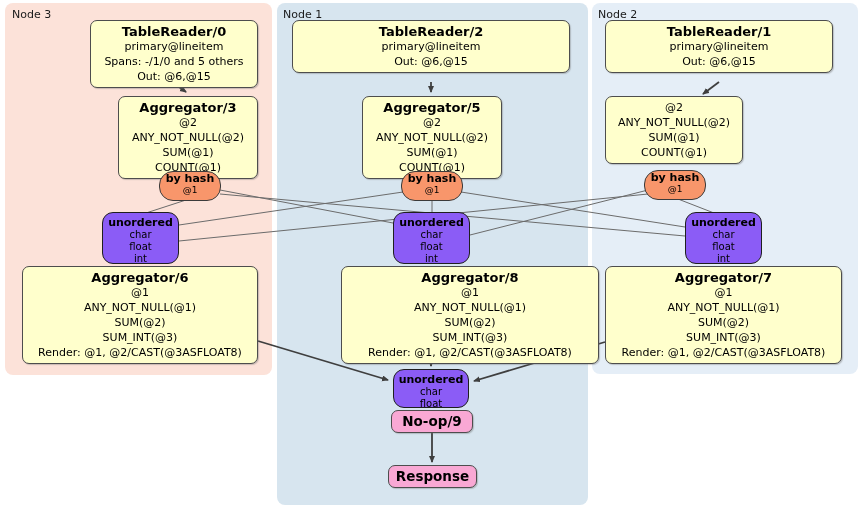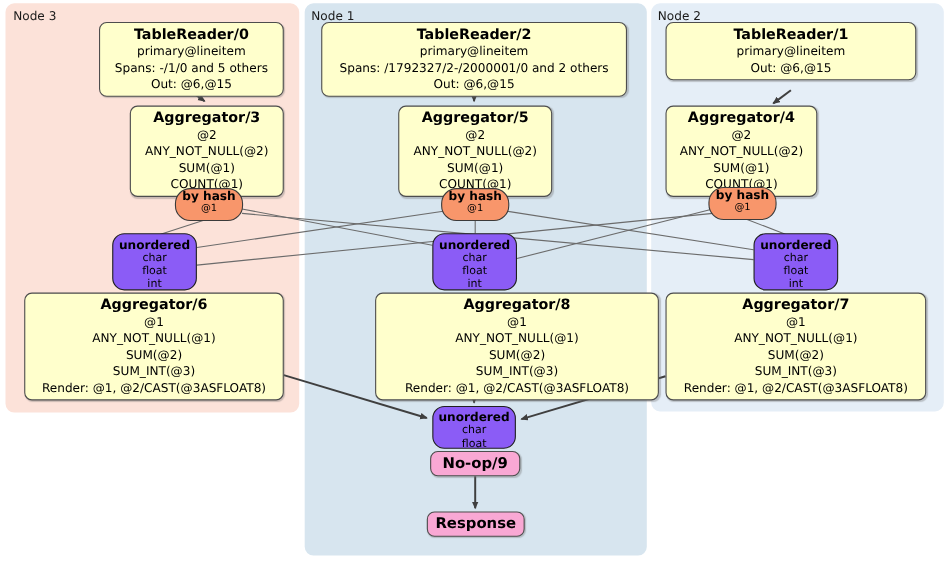--- a/index.html
+++ b/index.html
@@ -111,21 +111,20 @@
     <div class="l">@1</div>
     <div class="l">ANY_NOT_NULL(@1)</div>
     <div class="l">SUM(@2)</div>
     <div class="l">SUM_INT(@3)</div>
     <div class="l">Render: @1, @2/CAST(@3ASFLOAT8)</div>
   </div>
 
   <div class="proc" style="left:292px;top:20px;width:278px;">
     <div class="t">TableReader/2</div>
     <div class="l">primary@lineitem</div>
-    <div class="l">Spans: /1792327/2-/2000001/0 and 2 others</div>
     <div class="l">Out: @6,@15</div>
   </div>
   <div class="proc" style="left:362px;top:96px;width:140px;">
     <div class="t">Aggregator/5</div>
     <div class="l">@2</div>
     <div class="l">ANY_NOT_NULL(@2)</div>
     <div class="l">SUM(@1)</div>
     <div class="l">COUNT(@1)</div>
   </div>
   <div class="router" style="left:401px;top:171px;width:62px;height:30px;">
@@ -146,21 +145,20 @@
     <div class="l">SUM_INT(@3)</div>
     <div class="l">Render: @1, @2/CAST(@3ASFLOAT8)</div>
   </div>
 
   <div class="proc" style="left:605px;top:20px;width:228px;">
     <div class="t">TableReader/1</div>
     <div class="l">primary@lineitem</div>
     <div class="l">Out: @6,@15</div>
   </div>
   <div class="proc" style="left:605px;top:96px;width:138px;">
-    <div class="t">Aggregator/4</div>
     <div class="l">@2</div>
     <div class="l">ANY_NOT_NULL(@2)</div>
     <div class="l">SUM(@1)</div>
     <div class="l">COUNT(@1)</div>
   </div>
   <div class="router" style="left:644px;top:170px;width:62px;height:30px;">
     <div class="t">by hash</div>
     <div class="s">@1</div>
   </div>
   <div class="sync" style="left:685px;top:212px;width:77px;height:52px;">

